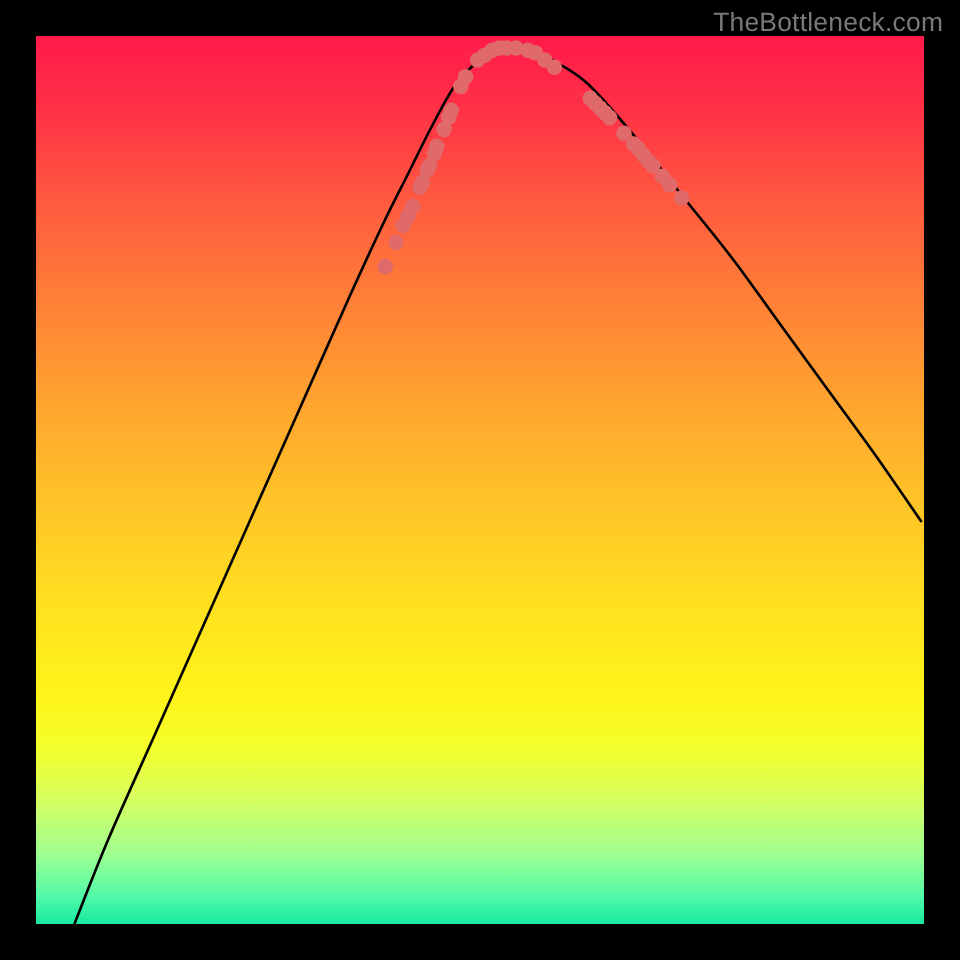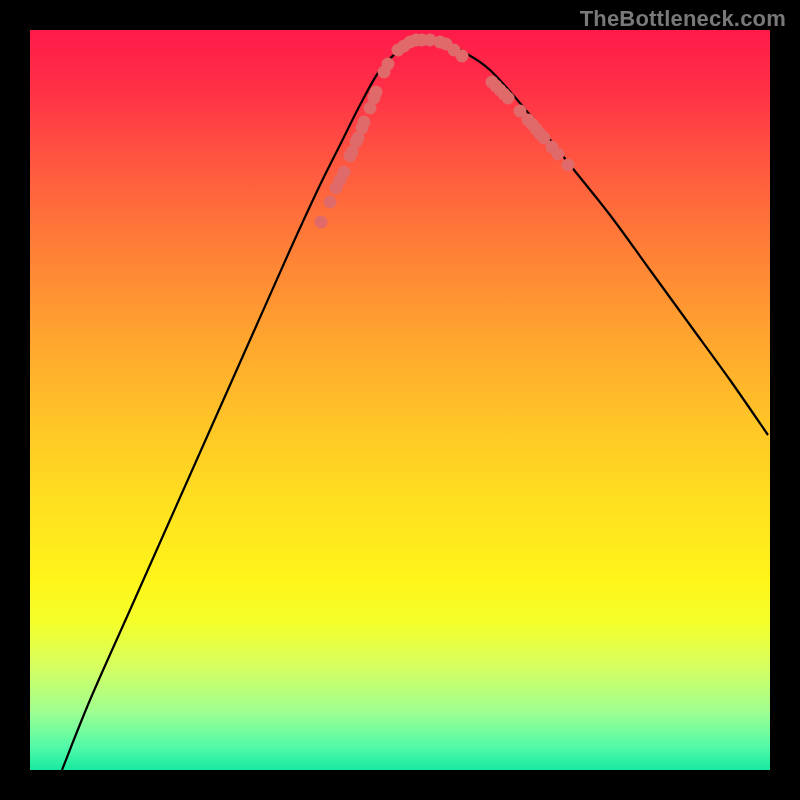--- a/index.html
+++ b/index.html
@@ -32,21 +32,21 @@
       #50f9a8 97%,
       #18e9a0 100%
     );
   }
   .watermark {
     position: absolute;
     top: 6px;
     right: 14px;
     color: #79787a;
     font-size: 22px;
-    font-weight: 700;
+    font-weight: 400;
     letter-spacing: 0.2px;
   }
   svg {
     position: absolute;
     left: 0;
     top: 0;
   }
 </style>
 </head>
 <body>

